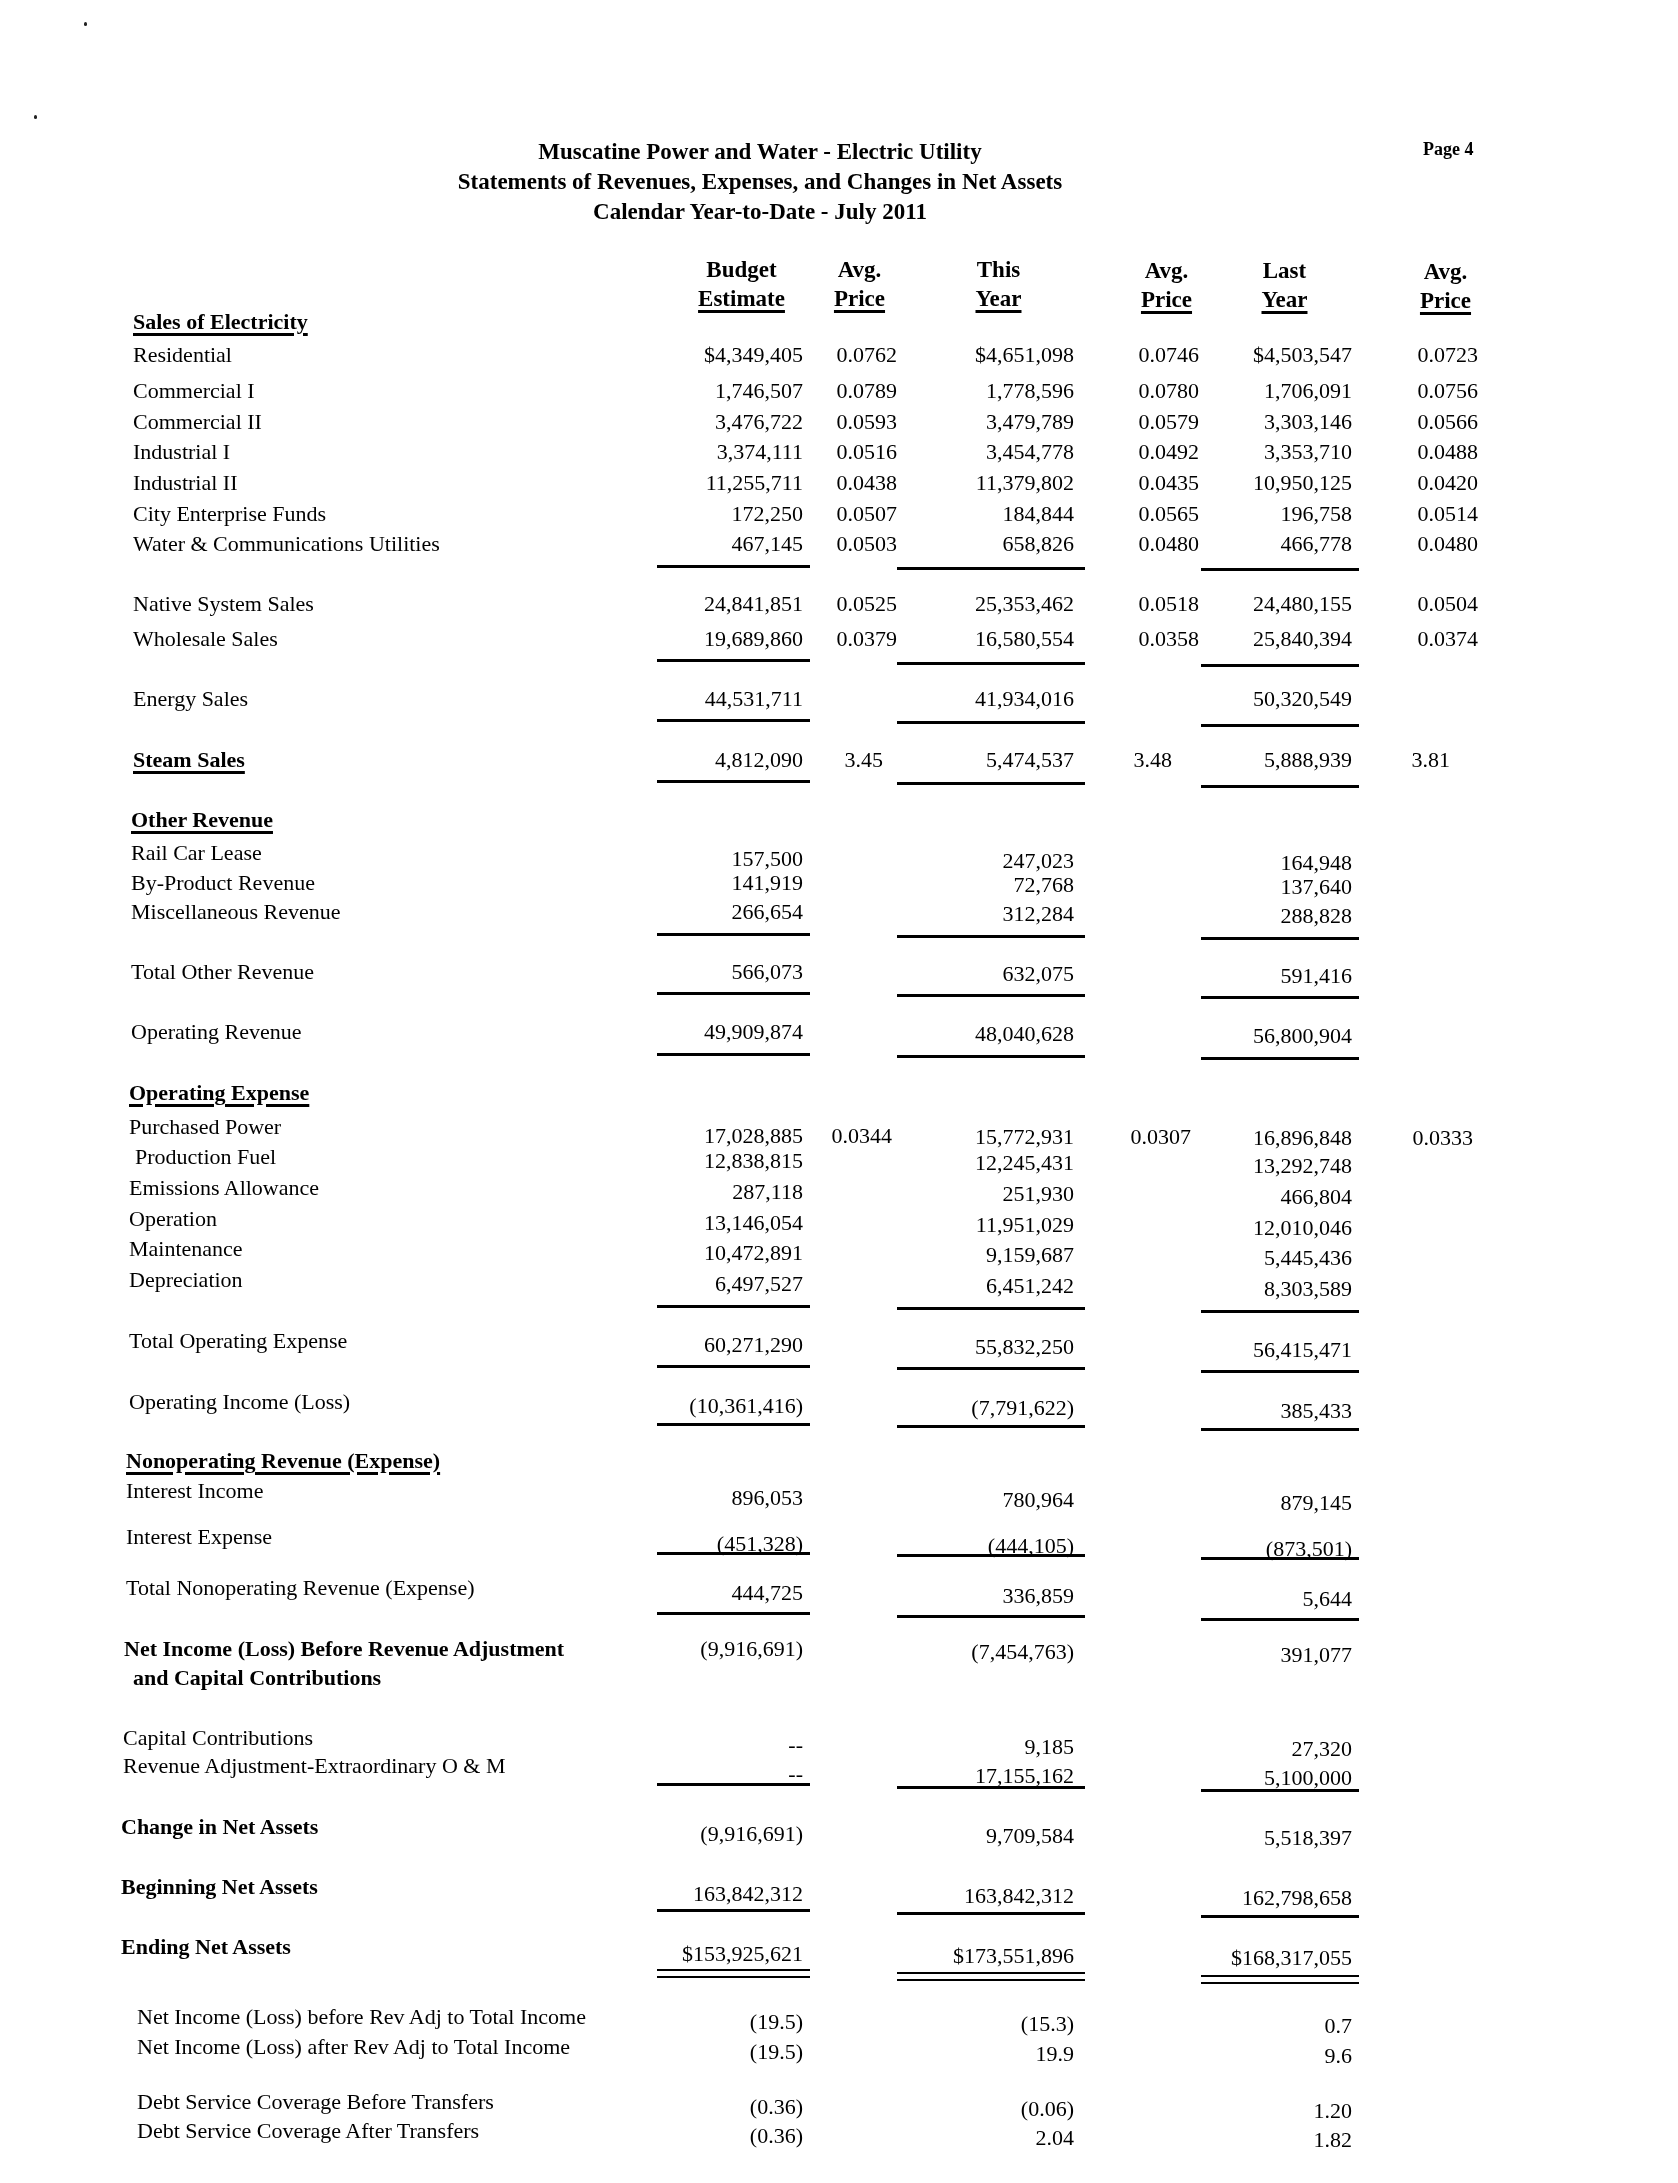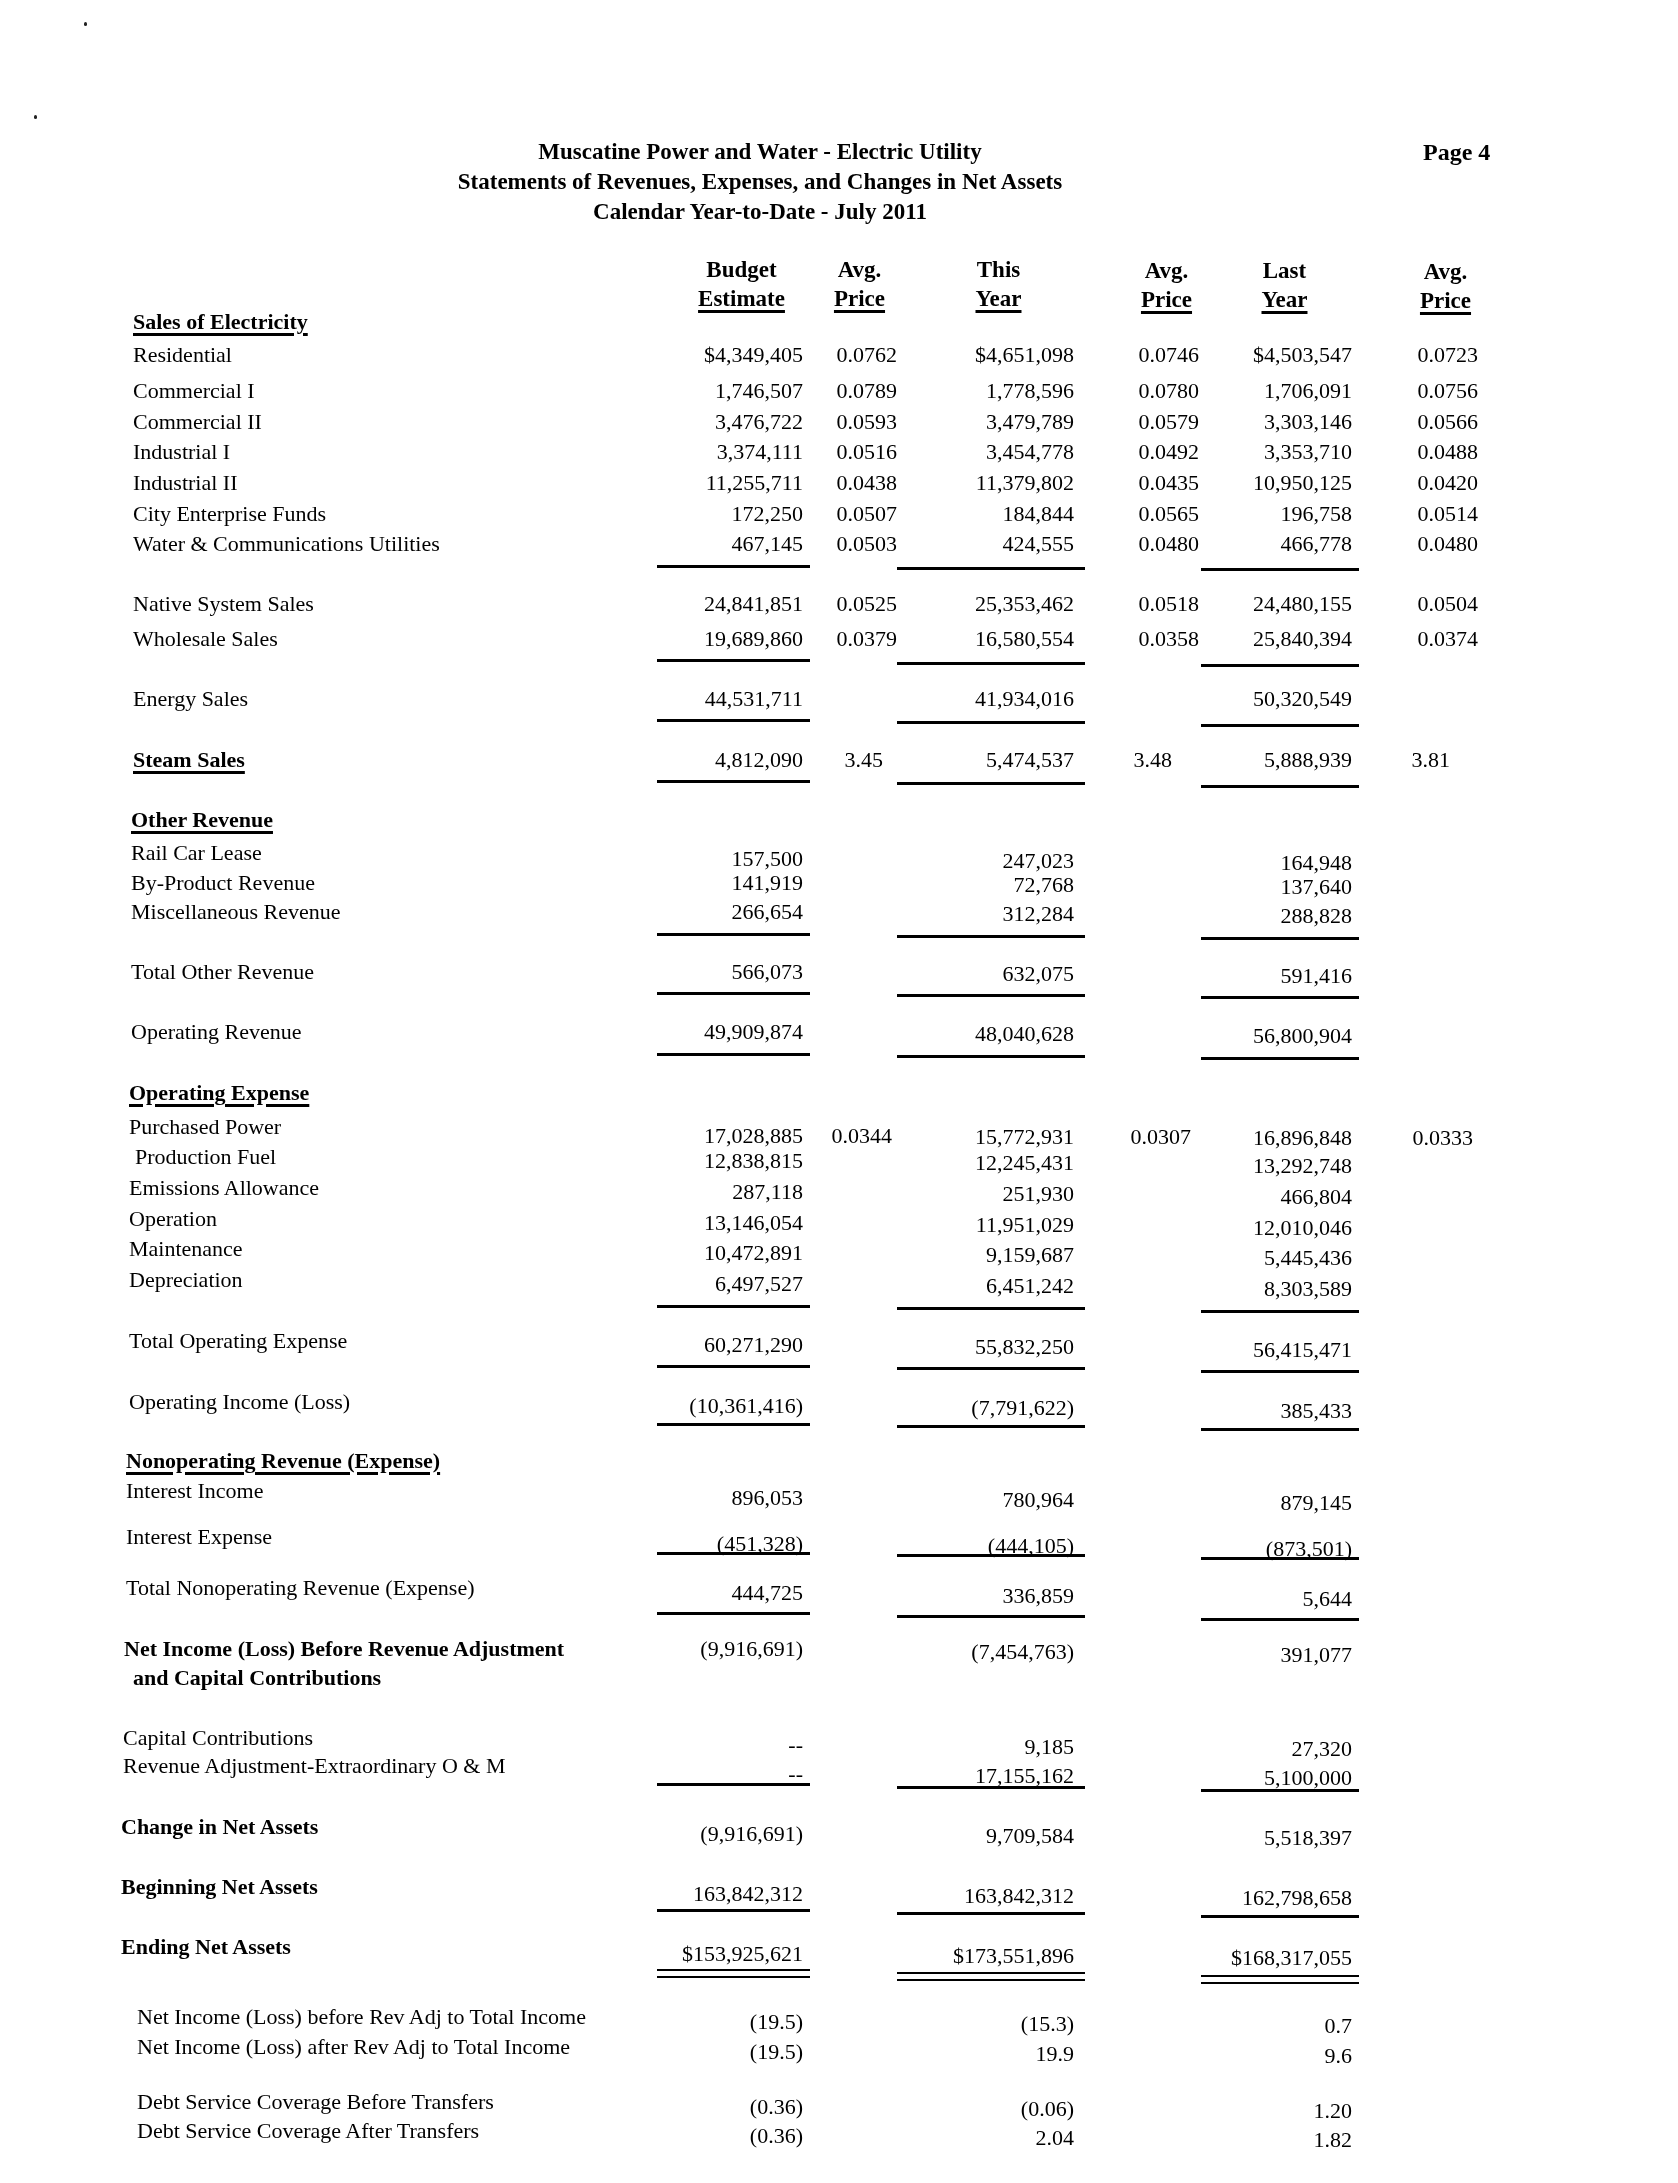--- a/index.html
+++ b/index.html
@@ -1,21 +1,21 @@
 <!DOCTYPE html>
 <html style="font-size:8px"><head>
 <meta charset="utf-8">
 <style>
   html, body { margin:0; padding:0; background:#ffffff; }
   body { width:1678px; height:2183px; position:relative; overflow:hidden;
          font-family:"Liberation Serif","DejaVu Serif",serif; color:#000; }
   .mark { position:absolute; width:3px; height:4px; background:#222; border-radius:1.5px; }
   .hdr { position:absolute; left:0; width:1678px; text-align:center; font-weight:bold; font-size:23px; line-height:30px; }
   .hdr-line { display:block; position:relative; left:-79px; }
-  .page-no { position:absolute; left:1423px; top:139px; font-size:24px; font-weight:bold; }
+  .page-no { position:absolute; left:1423px; top:139px; font-size:18px; font-weight:bold; }
   .colhead { position:absolute; font-weight:bold; font-size:23px; line-height:29px; text-align:center; }
   .colhead .u { text-decoration:underline; text-decoration-thickness:2.5px; text-underline-offset:4px; display:block; }
   .row { position:absolute; left:0; width:1678px; height:30px; font-size:22px; }
   .lbl { position:absolute; white-space:nowrap; }
   .section { font-weight:bold; text-decoration:underline; text-decoration-thickness:2.5px; text-underline-offset:4px; }
   .bold { font-weight:bold; }
   .num { position:absolute; text-align:right; white-space:nowrap; }
   .c1 { left:642px; width:161px; }
   .p1 { left:820px; width:77px; }
   .c2 { left:904px; width:170px; }
@@ -121,21 +121,21 @@
   <span class="num p1">0.0507</span>
   <span class="num c2">184,844</span>
   <span class="num p2">0.0565</span>
   <span class="num c3">196,758</span>
   <span class="num p3">0.0514</span>
 </div>
 <div class="row" style="top:531px;">
   <span class="lbl" style="left:133px;">Water &amp; Communications Utilities</span>
   <span class="num c1">467,145</span>
   <span class="num p1">0.0503</span>
-  <span class="num c2">424,555</span>
+  <span class="num c2">658,826</span>
   <span class="num p2">0.0480</span>
   <span class="num c3">466,778</span>
   <span class="num p3">0.0480</span>
 </div>
 <div class="rule r1" style="top:565px;"></div>
 <div class="rule r2" style="top:567px;"></div>
 <div class="rule r3" style="top:568px;"></div>
 
 <div class="row" style="top:591px;">
   <span class="lbl" style="left:133px;">Native System Sales</span>

